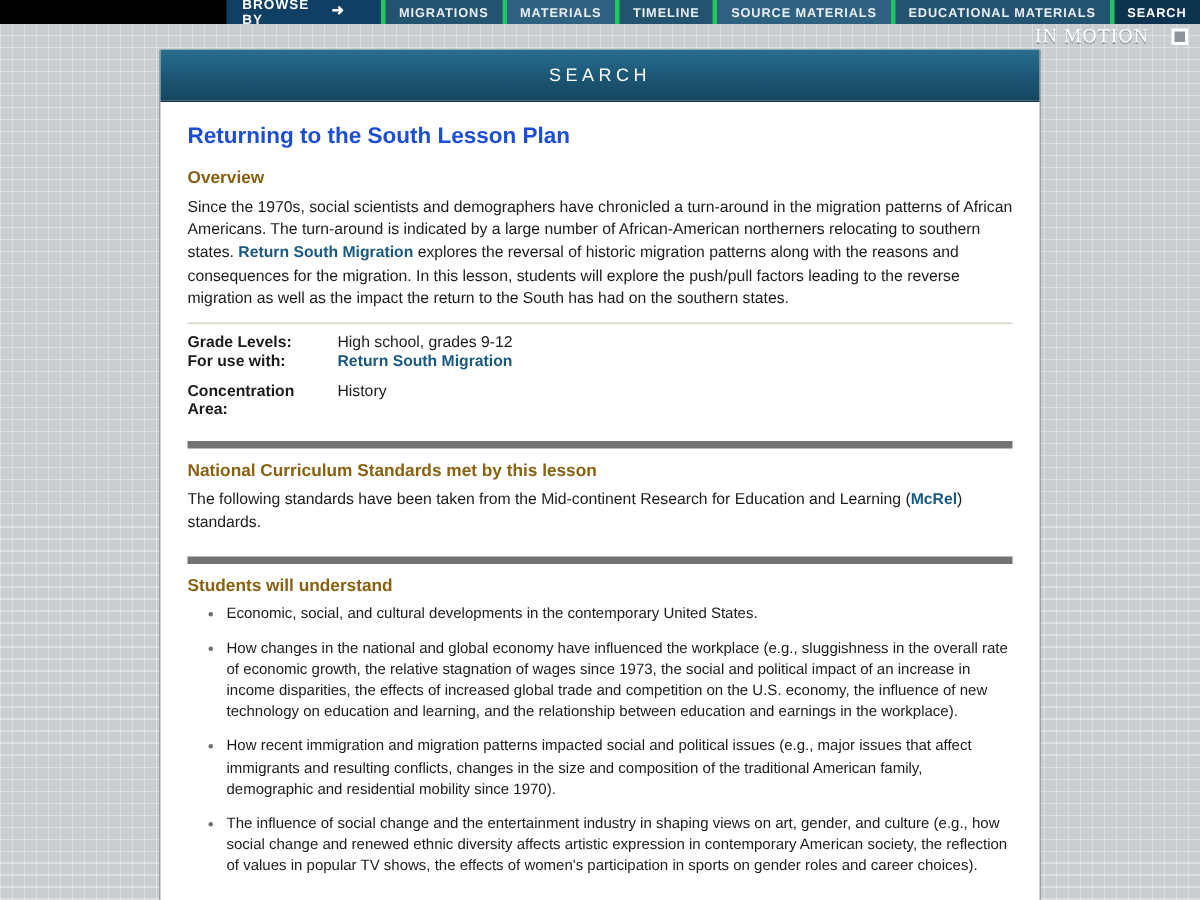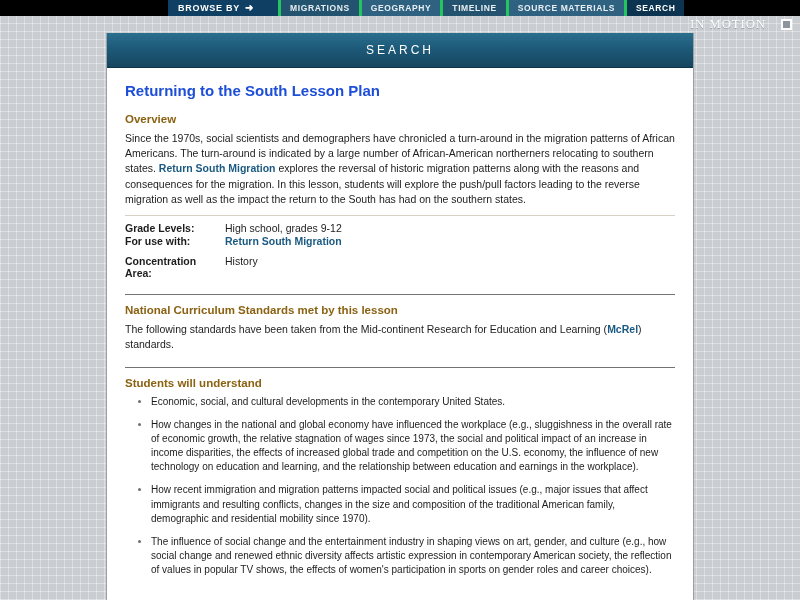--- a/index.html
+++ b/index.html
@@ -158,21 +158,21 @@
     color: #1d4ed8;
     font-weight: bold;
   }
   h2.section-heading {
     margin: 14px 0 6px 0;
     font-size: 11.5px;
     color: #8a6212;
     font-weight: bold;
   }
   h2.section-heading.rule {
-    border-top: 1px solid #737373;
+    border-top: 5px solid #737373;
     padding-top: 9px;
   }
   p.body {
     margin: 0 0 8px 0;
     line-height: 1.45;
     font-size: 10.5px;
     color: #1c1c1c;
   }
   a.link {
     color: #1a5a82;
@@ -219,23 +219,24 @@
 <body>
 
 <div class="topnav">
   <div class="topnav-left"></div>
   <div class="browse-by">
     <span>BROWSE BY</span>
     <span class="arrow-icon">➜</span>
   </div>
   <div class="nav-items">
     <div class="nav-item">MIGRATIONS</div>
-    <div class="nav-item alt">GEOGRAPHY</div>
+    <div class="nav-item alt">MATERIALS</div>
     <div class="nav-item">TIMELINE</div>
     <div class="nav-item alt">SOURCE MATERIALS</div>
+    <div class="nav-item">EDUCATIONAL MATERIALS</div>
     <div class="nav-item active">SEARCH</div>
   </div>
   <div class="topnav-fill"></div>
 </div>
 
 <div class="brandband">
   <div class="brandmark">
     <span>IN MOTION</span>
     <span class="brand-square"></span>
   </div>

